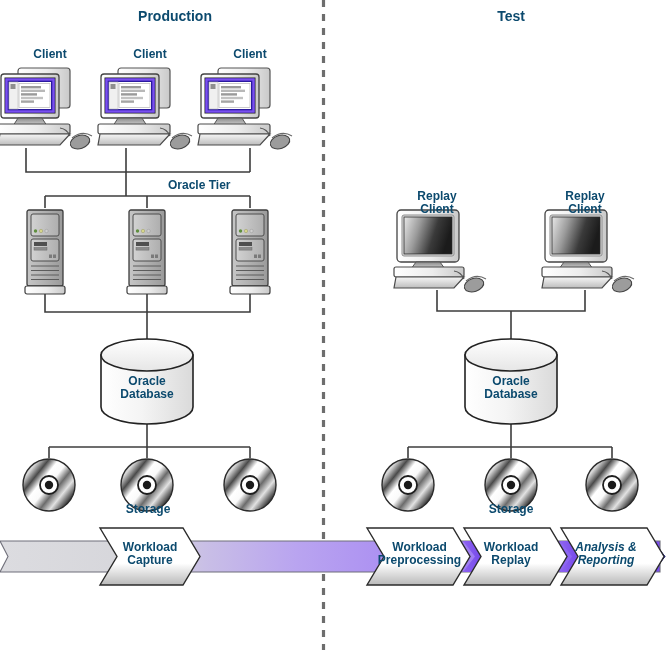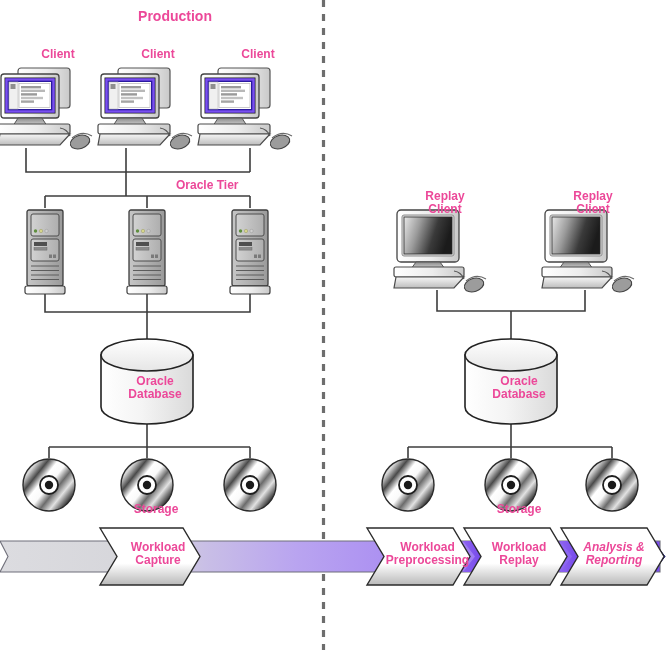--- a/index.html
+++ b/index.html
@@ -1,21 +1,21 @@
 <!DOCTYPE html>
 <html><head>
 <meta charset="utf-8">
 <style>
   html,body{margin:0;padding:0;background:#ffffff;}
   body{width:669px;height:650px;overflow:hidden;
        font-family:"Liberation Sans","DejaVu Sans",sans-serif;}
   #stage{position:relative;width:669px;height:650px;background:#fff;}
-  .lbl{position:absolute;font-weight:bold;color:#ec4899;text-align:center;line-height:1.12;white-space:pre-line;}
+  .lbl{position:absolute;font-weight:bold;color:#0c4a6e;text-align:center;line-height:1.12;white-space:pre-line;}
   .hdr{font-size:14px;}
-  .nodelbl{font-size:12px;padding-left:8px;}
+  .nodelbl{font-size:12px;}
   svg{display:block;}
   .abs{position:absolute;}
 </style>
 </head>
 <body>
 
 <div id="stage">
 
   <svg width="669" height="650" viewBox="0 0 669 650">
     <defs>
@@ -220,20 +220,21 @@
 
     <g stroke="#2b2b2b" stroke-width="1.4">
       <path d="M100 528 L183 528 L200 556.5 L183 585 L100 585 L117 556.5 Z" fill="url(#gChev)"></path>
       <path d="M367 528 L453 528 L470 556.5 L453 585 L367 585 L384 556.5 Z" fill="url(#gChev)"></path>
       <path d="M464 528 L550 528 L567 556.5 L550 585 L464 585 L481 556.5 Z" fill="url(#gChev)"></path>
       <path d="M561 528 L647 528 L664 556.5 L647 585 L561 585 L578 556.5 Z" fill="url(#gChev)"></path>
     </g>
   </svg>
 
   <div class="lbl hdr abs" style="left:100px;top:9px;width:150px;">Production</div>
+  <div class="lbl hdr abs" style="left:436px;top:9px;width:150px;">Test</div>
 
   <div class="lbl nodelbl abs" style="left:0px;top:48px;width:100px;">Client</div>
   <div class="lbl nodelbl abs" style="left:100px;top:48px;width:100px;">Client</div>
   <div class="lbl nodelbl abs" style="left:200px;top:48px;width:100px;">Client</div>
 
   <div class="lbl nodelbl abs" style="left:168px;top:179px;width:110px;text-align:left;">Oracle Tier</div>
 
   <div class="lbl nodelbl abs" style="left:106px;top:375px;width:82px;">Oracle
 Database</div>
 

